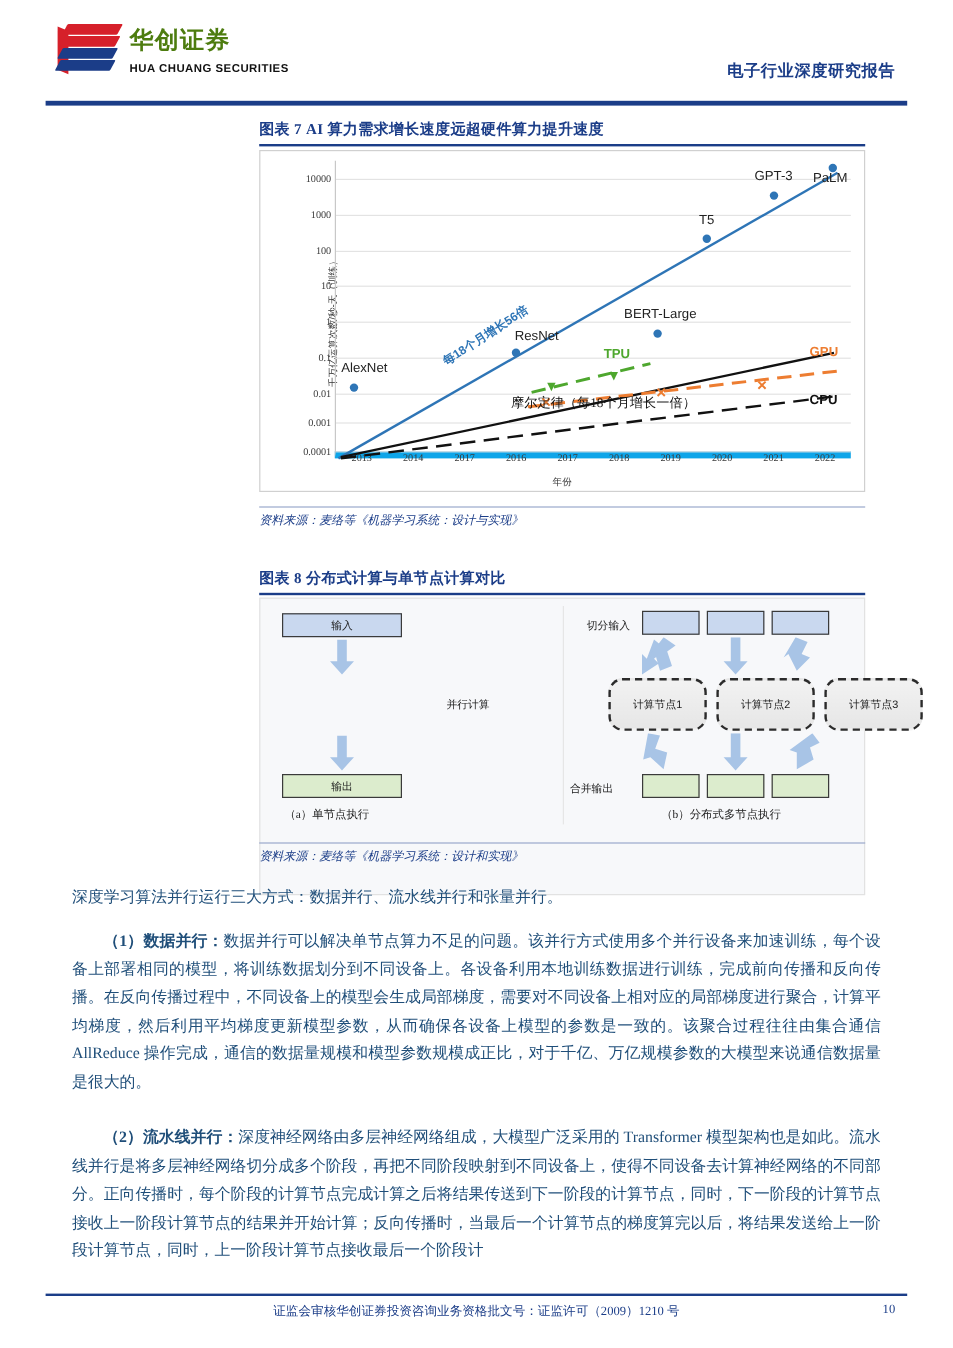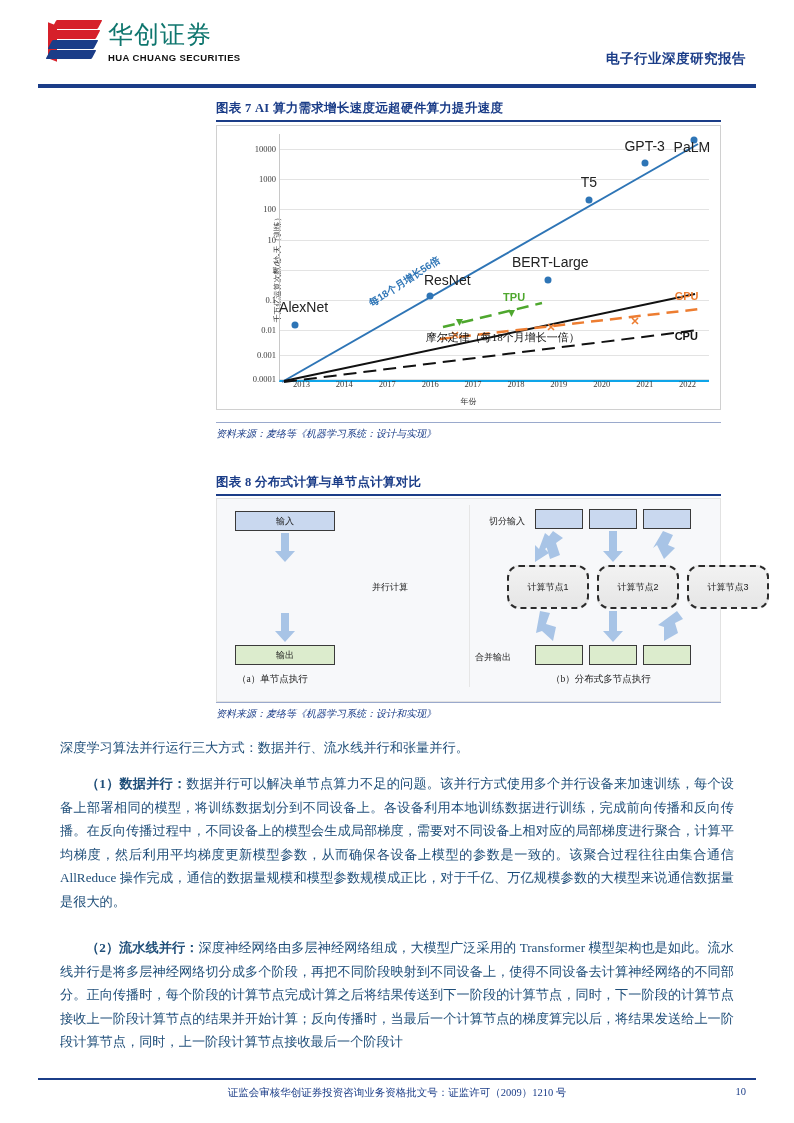--- a/index.html
+++ b/index.html
@@ -33,21 +33,21 @@
   .logo-mark .b2 { top: 12px; left: 4px; background: #d6202a; }
   .logo-mark .b3 { top: 22px; left: 2px; background: #1b3d88; }
   .logo-mark .b4 { top: 32px; left: 0px; background: #1b3d88; }
   .logo-side {
     position: absolute; left: 0px; top: 6px;
     width: 9px; height: 36px; background: #d6202a;
     transform: skewY(22deg);
   }
   .logo-text-cn {
     font-family: "Liberation Sans", sans-serif;
-    font-weight: normal; font-size: 25px; color: #0f766e;
+    font-weight: bold; font-size: 20px; color: #4d7c0f;
     letter-spacing: 1px; line-height: 32px;
   }
   .logo-text-en {
     font-family: "Liberation Sans", sans-serif;
     font-weight: bold; font-size: 9.5px; color: #111111;
     letter-spacing: 0.4px; margin-top: 2px;
   }
   .header-right {
     position: absolute; right: 48px; top: 50px;
     font-family: "Liberation Serif", serif;
@@ -82,21 +82,21 @@
   .chart-box {
     position: absolute; left: 216px; top: 125px;
     width: 505px; height: 285px;
     border: 1px solid #d0d0d0;
     background: #ffffff;
   }
   .chart-plot {
     position: absolute; left: 62px; top: 8px;
     width: 430px; height: 248px;
     border-left: 1px solid #c8c8c8;
-    border-bottom: 3px solid #0ea5e9;
+    border-bottom: 6px solid #0ea5e9;
   }
   .gridline {
     position: absolute; left: 0; width: 100%; height: 1px;
     background: #e3e3e3;
   }
   .ytick {
     position: absolute; right: 100%; margin-right: 4px;
     transform: translateY(-50%);
     font-family: "Liberation Serif", serif;
     font-size: 8.5px; color: #3a3a3a; white-space: nowrap;
@@ -120,42 +120,42 @@
     font-family: Liberation Sans, sans-serif;
     font-size: 8px; color: #333; white-space: nowrap;
   }
   .dot {
     position: absolute; width: 7px; height: 7px; border-radius: 50%;
     background: #2e75b6; transform: translate(-50%, -50%);
   }
   .dot-label {
     position: absolute; transform: translate(-50%, -100%);
     font-family: "Liberation Sans", sans-serif;
-    font-size: 14px; color: #222; white-space: nowrap;
+    font-size: 11px; color: #222; white-space: nowrap;
   }
   .ann {
     position: absolute; white-space: nowrap;
     font-family: "Liberation Sans", sans-serif;
   }
   .ann-ai {
     color: #2e75b6; font-weight: bold; font-size: 10px;
     transform: rotate(-33deg); transform-origin: left bottom;
   }
   .ann-moore {
     color: #111; font-size: 11px;
     font-family: "Liberation Serif", serif;
   }
   .ann-tpu { color: #4ea72e; font-weight: bold; font-size: 11px; }
   .ann-gpu { color: #ed7d31; font-weight: bold; font-size: 11px; }
   .ann-cpu { color: #111; font-weight: bold; font-size: 11px; }
 
   
   .diagram-box {
     position: absolute; left: 216px; top: 498px;
-    width: 505px; height: 204px;
+    width: 505px; height: 248px;
     background: #f7f8fa;
     border: 1px solid #e2e2e2;
   }
   .diagram-divider {
     position: absolute; left: 50%; top: 6px; width: 1px; height: 182px;
     background: #e6e6e6;
   }
   .box-input {
     position: absolute; background: #c9d8ef; border: 1.5px solid #3a3a3a;
   }

